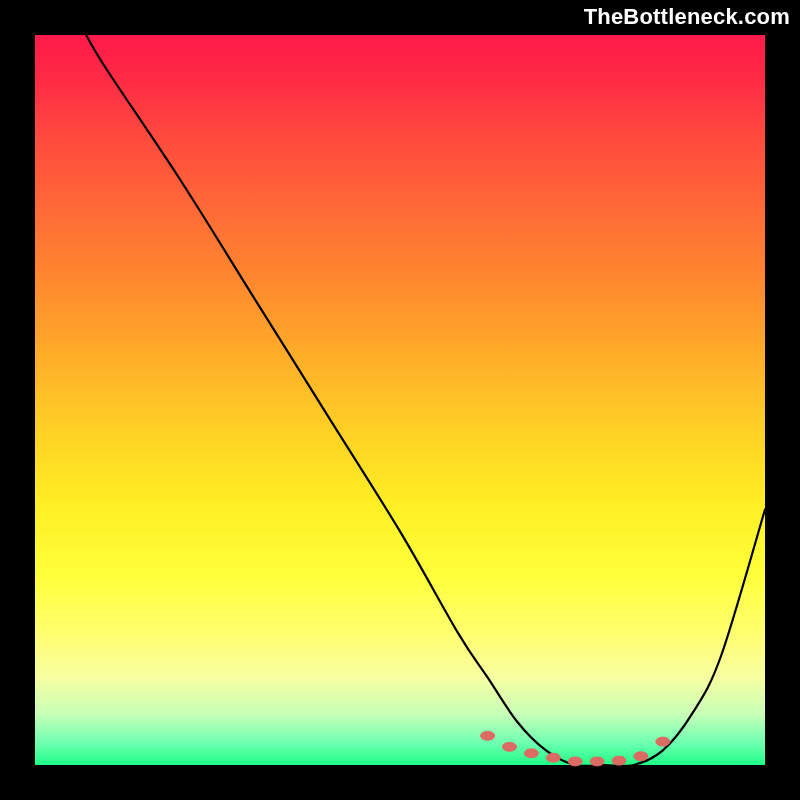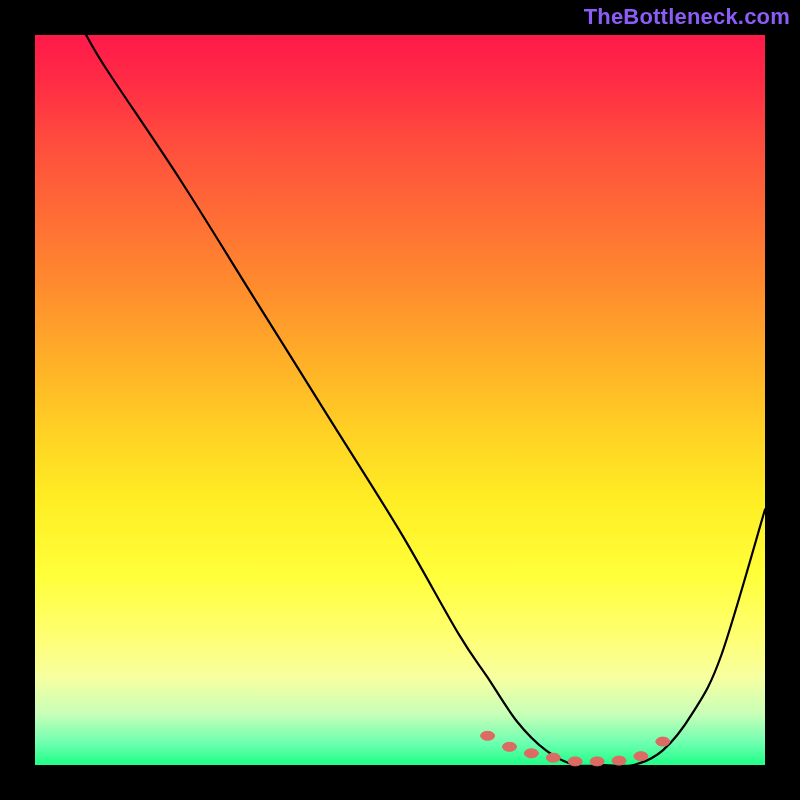--- a/index.html
+++ b/index.html
@@ -14,21 +14,21 @@
   .frame {
     position: relative;
     width: 800px;
     height: 800px;
     background: #000;
   }
   .watermark {
     position: absolute;
     top: 4px;
     right: 10px;
-    color: #8b5cf6;
+    color: #ffffff;
     font-size: 22px;
     font-weight: bold;
     letter-spacing: 0.2px;
     user-select: none;
   }
   .plot-area {
     position: absolute;
     left: 35px;
     top: 35px;
     width: 730px;

